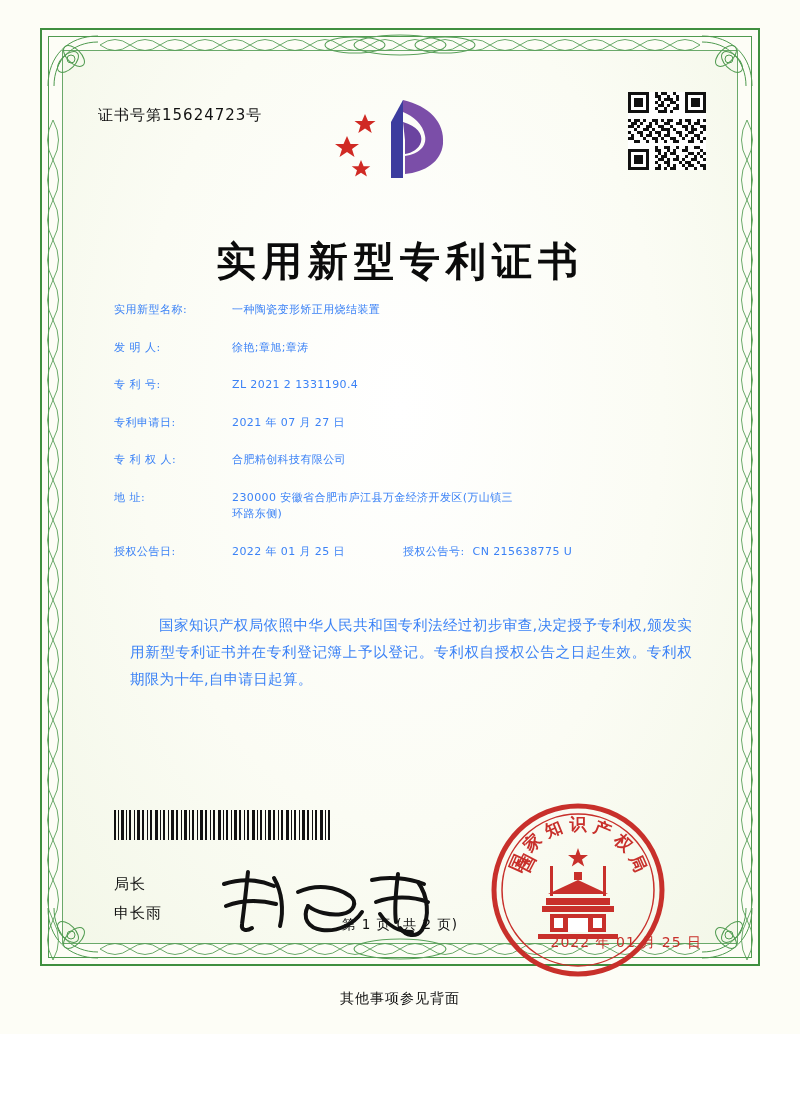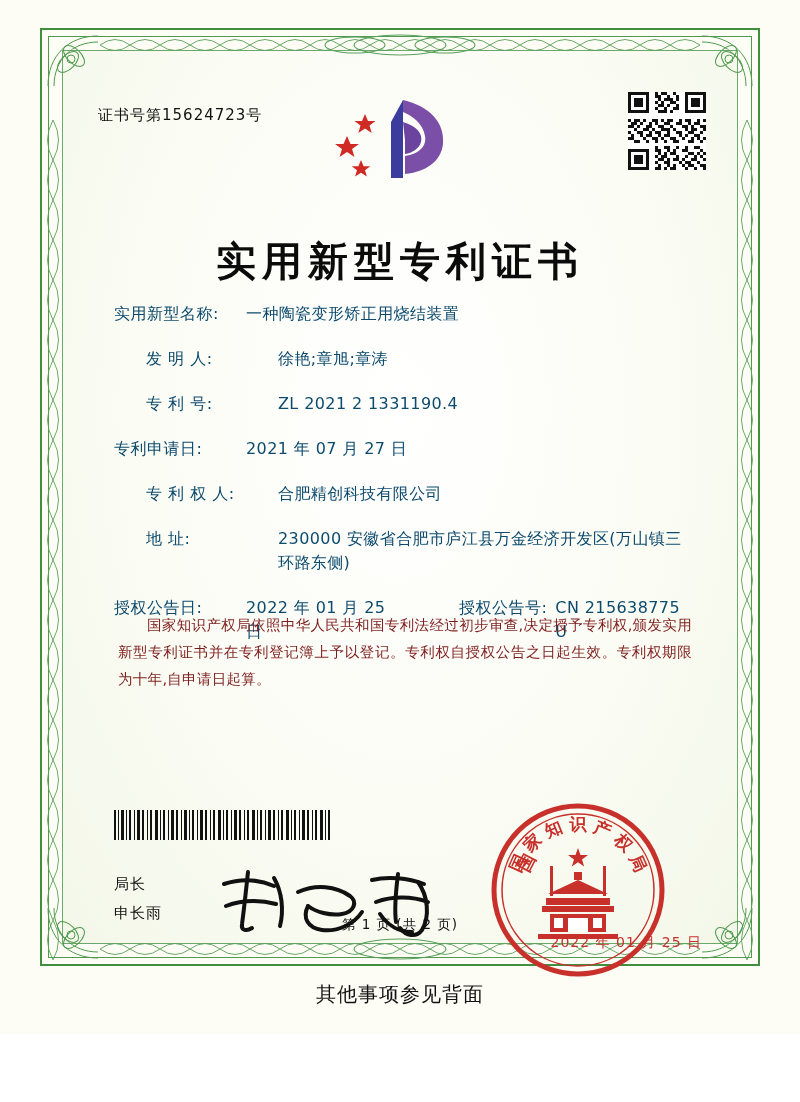--- a/index.html
+++ b/index.html
@@ -117,61 +117,59 @@
   .fields {
     position: absolute;
     top: 252px;
     left: 52px;
     right: 46px;
   }
   .row {
     display: flex;
     align-items: flex-start;
     margin-bottom: 21px;
-    font-size: 16px;
-    color: #0c4a6e;
+    font-size: 11px;
+    color: #3b82f6;
     line-height: 1.5;
-    gap: 14px;
   }
   .row .lbl {
     width: 118px;
     flex: 0 0 118px;
     letter-spacing: 0.5px;
     white-space: nowrap;
   }
   .row .lbl.spread {
     display: flex;
     justify-content: space-between;
-    margin-left: 32px;
   }
   .row .val {
     flex: 1;
     letter-spacing: 0.4px;
   }
   .row .val .sub {
     display: block;
   }
   .inline-extra {
     display: flex;
     align-items: flex-start;
   }
   .inline-extra .lbl2 {
     margin-left: 58px;
     white-space: nowrap;
     letter-spacing: 0.5px;
   }
 
   .para {
     font-size: 14.5px;
-    color: #7f1d1d;
+    color: #3b82f6;
     line-height: 1.85;
     text-align: justify;
     text-indent: 2em;
     letter-spacing: 0.3px;
-    margin: 0 0 2px 4px;
+    margin: 0 0 2px 16px;
   }
   .paras {
     position: absolute;
     top: 562px;
     left: 52px;
     right: 46px;
   }
 
   .barcode {
     position: absolute;
@@ -225,21 +223,21 @@
     color: #111;
     letter-spacing: 1px;
   }
 
   .footer-note {
     position: absolute;
     left: 0;
     right: 0;
     bottom: 26px;
     text-align: center;
-    font-size: 20px;
+    font-size: 14px;
     color: #111;
     letter-spacing: 1px;
   }
 </style>
 </head>
 <body>
 
 <div class="page">
 
   <div class="frame-outer"></div>

